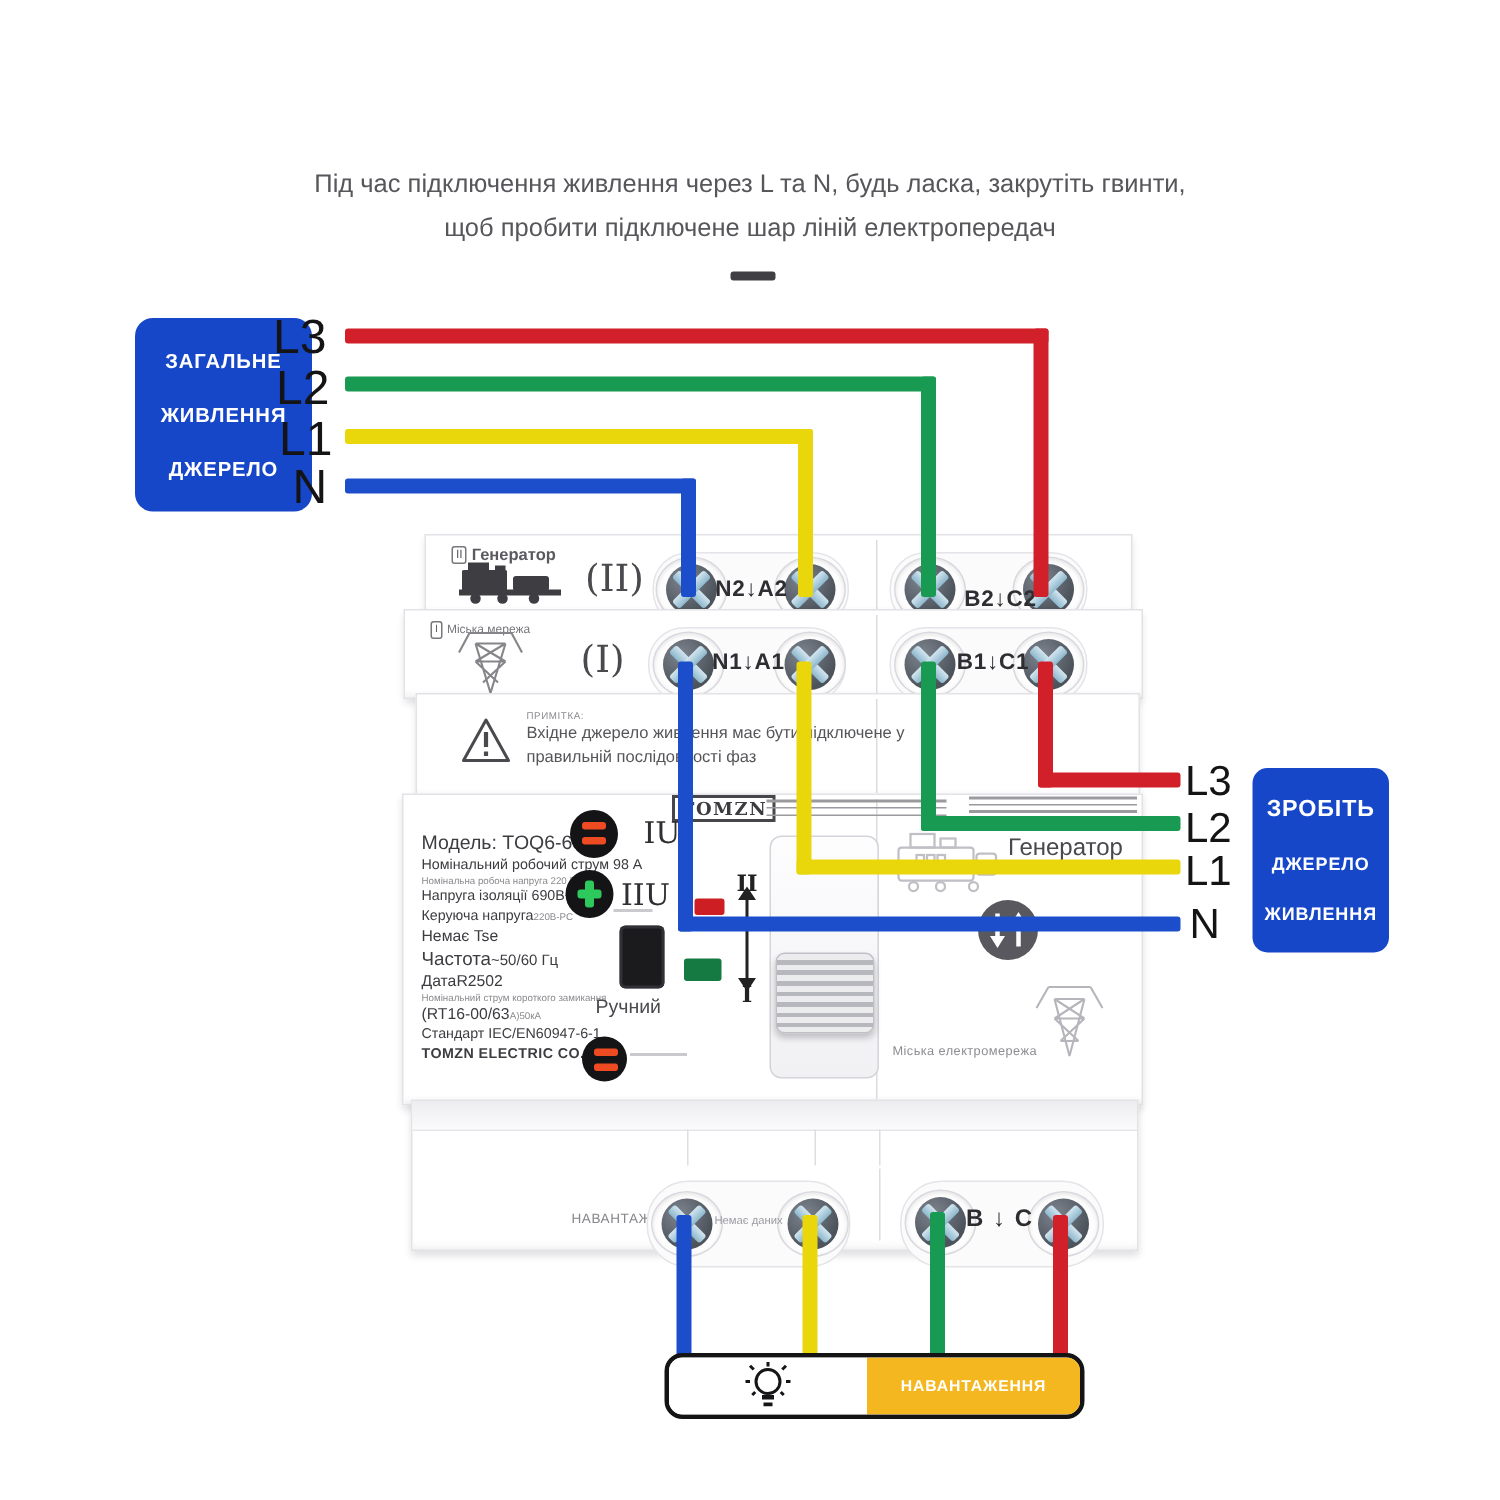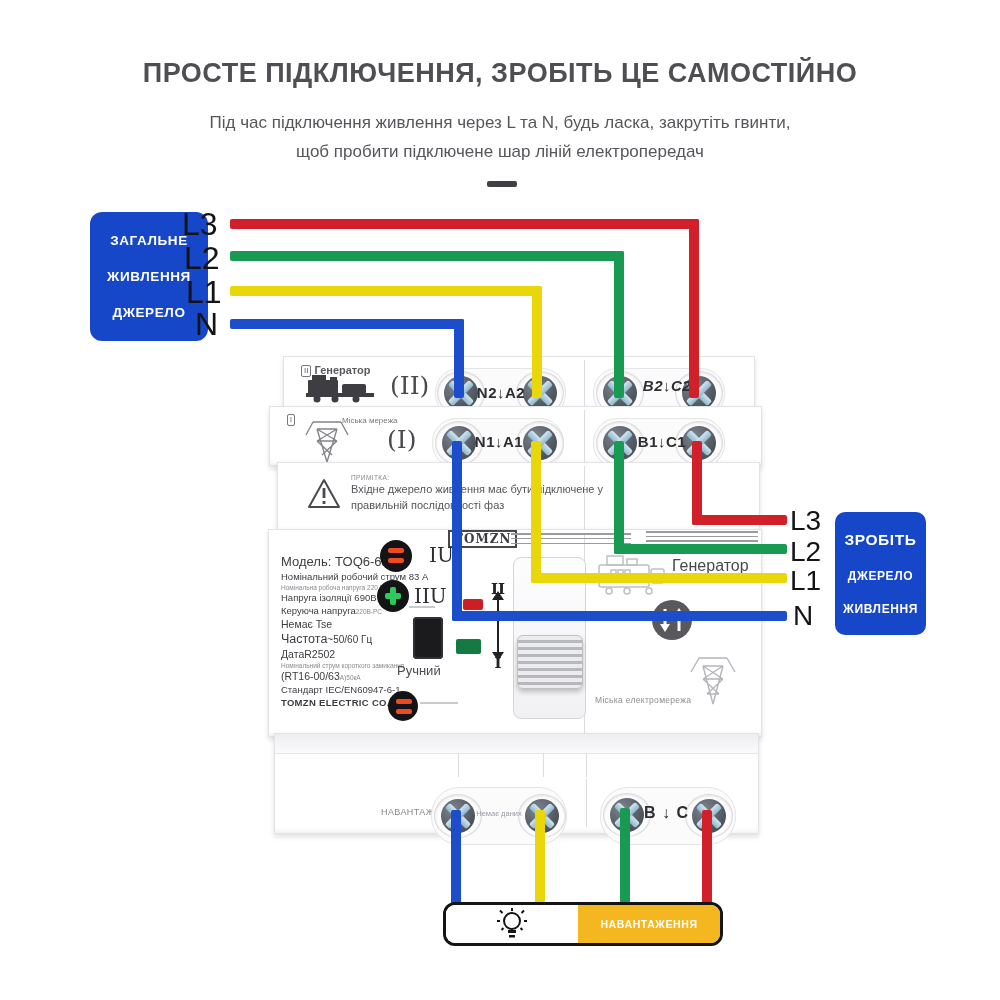--- a/index.html
+++ b/index.html
@@ -90,21 +90,20 @@
         display:flex;overflow:hidden;z-index:8;background:#fff;}
   .loadbar .lamp{width:132px;display:flex;align-items:center;justify-content:center;background:#fff;}
   .loadbar .orange{flex:1;background:#f5b71f;display:flex;align-items:center;justify-content:center;}
   .loadbar .orange span{color:#fff;font-weight:bold;font-size:10.5px;letter-spacing:.6px;}
 </style>
 </head>
 <body>
 
 <div class="canvas">
 
-  <div class="abs title">ПРОСТЕ ПІДКЛЮЧЕННЯ, ЗРОБІТЬ ЦЕ САМОСТІЙНО</div>
   <div class="abs subtitle" style="top:113px;">Під час підключення живлення через L та N, будь ласка, закрутіть гвинти,</div>
   <div class="abs subtitle" style="top:142px;">щоб пробити підключене шар ліній електропередач</div>
   <div class="abs dash"></div>
 
   <div class="abs srcbox" style="left:90px;top:212px;width:118px;height:129px;">
     <span class="l" style="font-size:13.5px;">ЗАГАЛЬНЕ</span>
     <span class="l" style="font-size:13.5px;">ЖИВЛЕННЯ</span>
     <span class="l" style="font-size:13.5px;">ДЖЕРЕЛО</span>
   </div>
 
@@ -150,27 +149,27 @@
         <span class="screw"></span>
       </div>
     <div class="tlabel" style="left:180px;top:27px;width:74px;">N2↓A2</div>
     <div class="pair" style="left:309px;top:11px;width:130px;height:48px;"></div>
     <div class="slot" style="left:312px;top:14px;">
         <span class="screw"></span>
       </div>
     <div class="slot" style="left:391px;top:14px;">
         <span class="screw"></span>
       </div>
-    <div class="tlabel" style="left:343px;top:20px;width:80px;font-style:italic;">B2↓C2</div>
+    <div class="tlabel" style="left:343px;top:34px;width:80px;">B2↓C2</div>
   </div>
 
   <div class="strip" style="left:269px;top:406px;width:491px;height:58px;">
     <div class="vdiv" style="left:314px;"></div>
     <div class="abs" style="left:17px;top:2px;">
-      <span class="tagbox" style="font-size:7px;">I</span><span class="rowlabel" style="font-size:8px;font-weight:normal;color:#77777c;margin-left:44px;">Міська мережа</span>
+      <span class="tagbox" style="font-size:7px;">I</span><span class="rowlabel" style="font-size:8px;font-weight:normal;color:#77777c;">Міська мережа</span>
     </div>
     <svg class="abs" style="left:31px;top:12px;" width="52" height="44" viewBox="0 0 52 44">
       <path d="M12 3 H40 M16 10 H36 M12 3 L5 16 M40 3 L47 16 M16 10 L26 43 M36 10 L26 43 M16 10 L36 22 M36 10 L16 22 M16 22 H36 M16 22 L31 36 M36 22 L21 36" stroke="#85858a" stroke-width="1.4" fill="none"></path>
     </svg>
     <div class="abs symbol" style="left:117px;top:18px;">(I)</div>
     <div class="pair" style="left:162px;top:11px;width:130px;height:48px;"></div>
     <div class="slot" style="left:165px;top:14px;">
         <span class="screw"></span>
       </div>
     <div class="slot" style="left:246px;top:14px;">
@@ -210,21 +209,21 @@
       </div>
     <div class="abs vents" style="left:377px;top:1px;width:112px;height:15px;">
         <i></i>
         <i></i>
         <i></i>
         <i></i>
       </div>
 
     <div class="abs spec" style="left:12px;top:24px;">
       <div class="s-lg">Модель: TOQ6-63</div>
-      <div class="s-md">Номінальний робочий струм 83 А</div>
+      <div class="s-md">Номінальний робочий струм 98 А</div>
       <div class="s-xs">Номінальна робоча напруга 220 В~</div>
       <div class="r s-md">
         <span>Напруга ізоляції 690</span>
         <span>В~</span>
       </div>
       <div class="r s-md">
         <span>Керуюча напруга</span>
         <span class="s-xs">220В-РС</span>
       </div>
       <div class="s-sm">Немає Tse</div>

